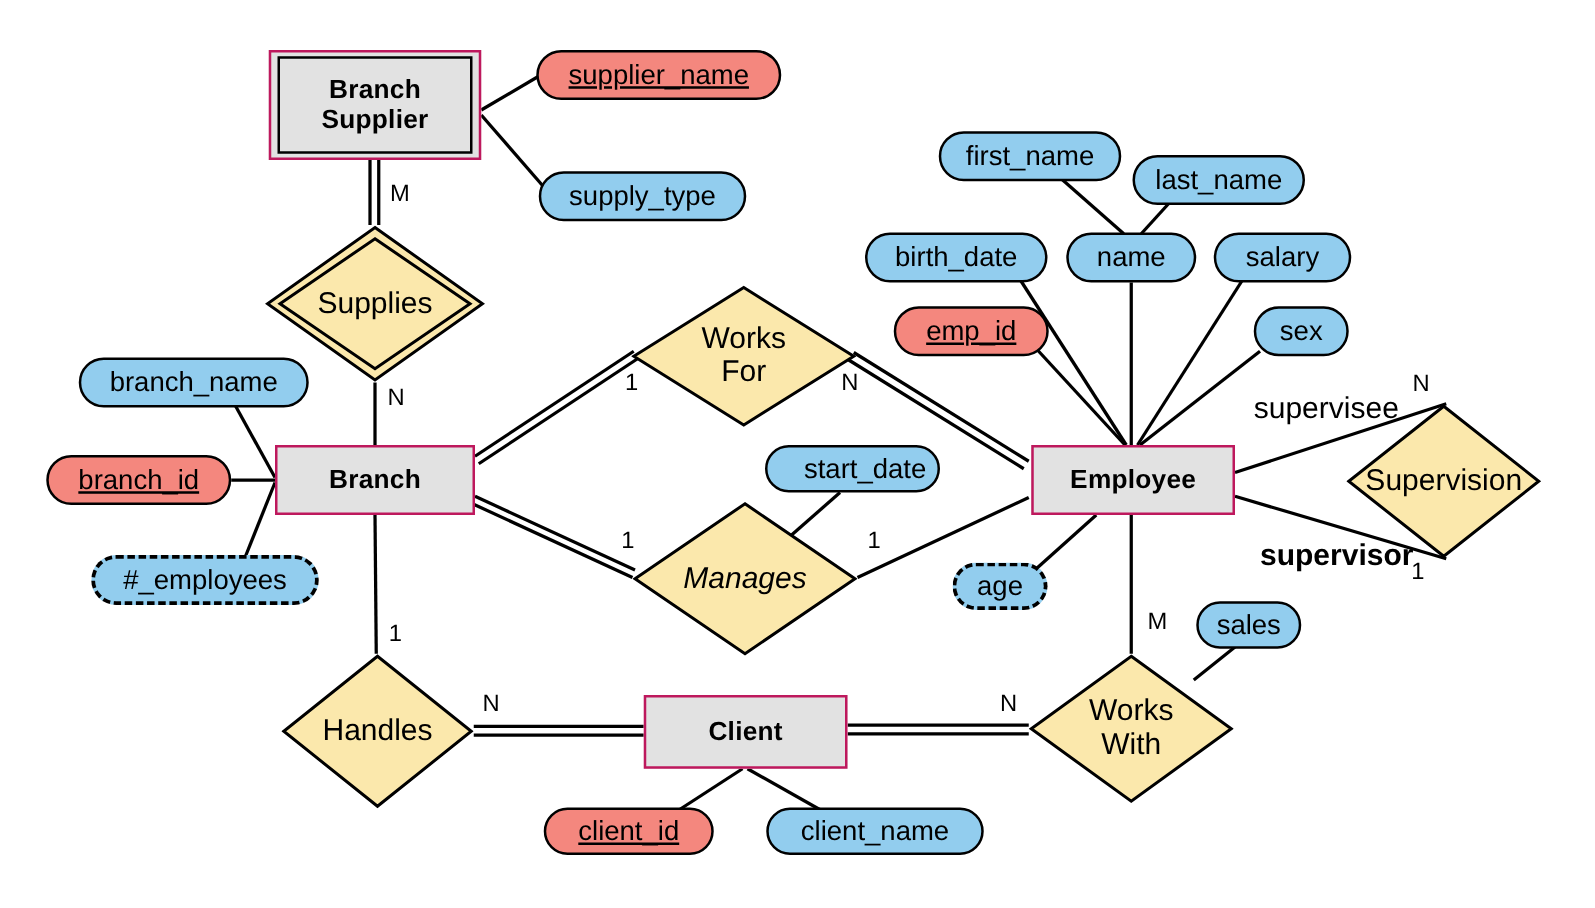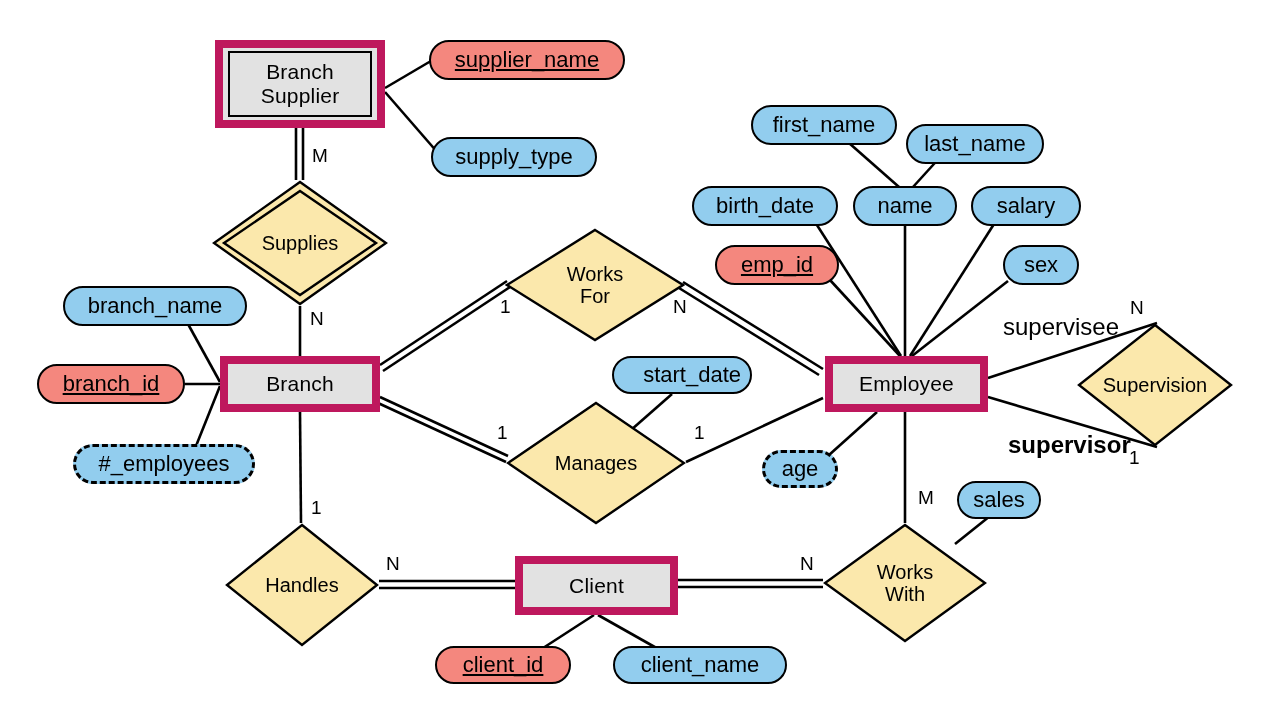--- a/index.html
+++ b/index.html
@@ -33,22 +33,22 @@
     align-items: center;
     justify-content: center;
     text-align: center;
     color: #000000;
     white-space: pre-line;
     line-height: 1.12;
   }
   
   .entity {
     background: #e2e2e2;
-    border: 8px solid #be185d;
-    font-weight: normal;
+    border: 2px solid #be185d;
+    font-weight: bold;
     font-size: 21px;
     letter-spacing: .2px;
   }
   .entity.weak {
     padding: 5px;
     background: #e2e2e2;
   }
   .entity.weak > .inner {
     width: 100%;
     height: 100%;
@@ -75,21 +75,21 @@
     text-underline-offset: 2px;
   }
   .attr.derived {
     border-style: dashed;
     border-width: 3px;
   }
   
   .rel {
     background: transparent;
     border: none;
-    font-size: 20px;
+    font-size: 24px;
     align-items: center;
   }
   .rel .dia {
     position: absolute;
     left: 0; top: 0;
     width: 100%; height: 100%;
   }
   .rel .lbl {
     position: relative;
     z-index: 2;
@@ -202,21 +202,21 @@
   </div>
 
   <div class="node rel" style="left:505px; top:228px; width:180px; height:114px;">
     <svg class="dia" viewBox="0 0 180 114" preserveAspectRatio="none">
       <polygon points="90,2 178,57 90,112 2,57" fill="#fbe8ac" stroke="#000000" stroke-width="2.4"></polygon>
     </svg>
     <span class="lbl">Works
 For</span>
   </div>
 
-  <div class="node rel" style="left:506px; top:401px; width:180px; height:124px;">
+  <div class="node rel" style="left:506px; top:401px; width:180px; height:124px;font-style:italic;">
     <svg class="dia" viewBox="0 0 180 124" preserveAspectRatio="none">
       <polygon points="90,2 178,62 90,122 2,62" fill="#fbe8ac" stroke="#000000" stroke-width="2.4"></polygon>
     </svg>
     <span class="lbl">Manages</span>
   </div>
 
   <div class="node rel" style="left:225px; top:523px; width:154px; height:124px;">
     <svg class="dia" viewBox="0 0 154 124" preserveAspectRatio="none">
       <polygon points="77,2 152,62 77,122 2,62" fill="#fbe8ac" stroke="#000000" stroke-width="2.4"></polygon>
     </svg>

